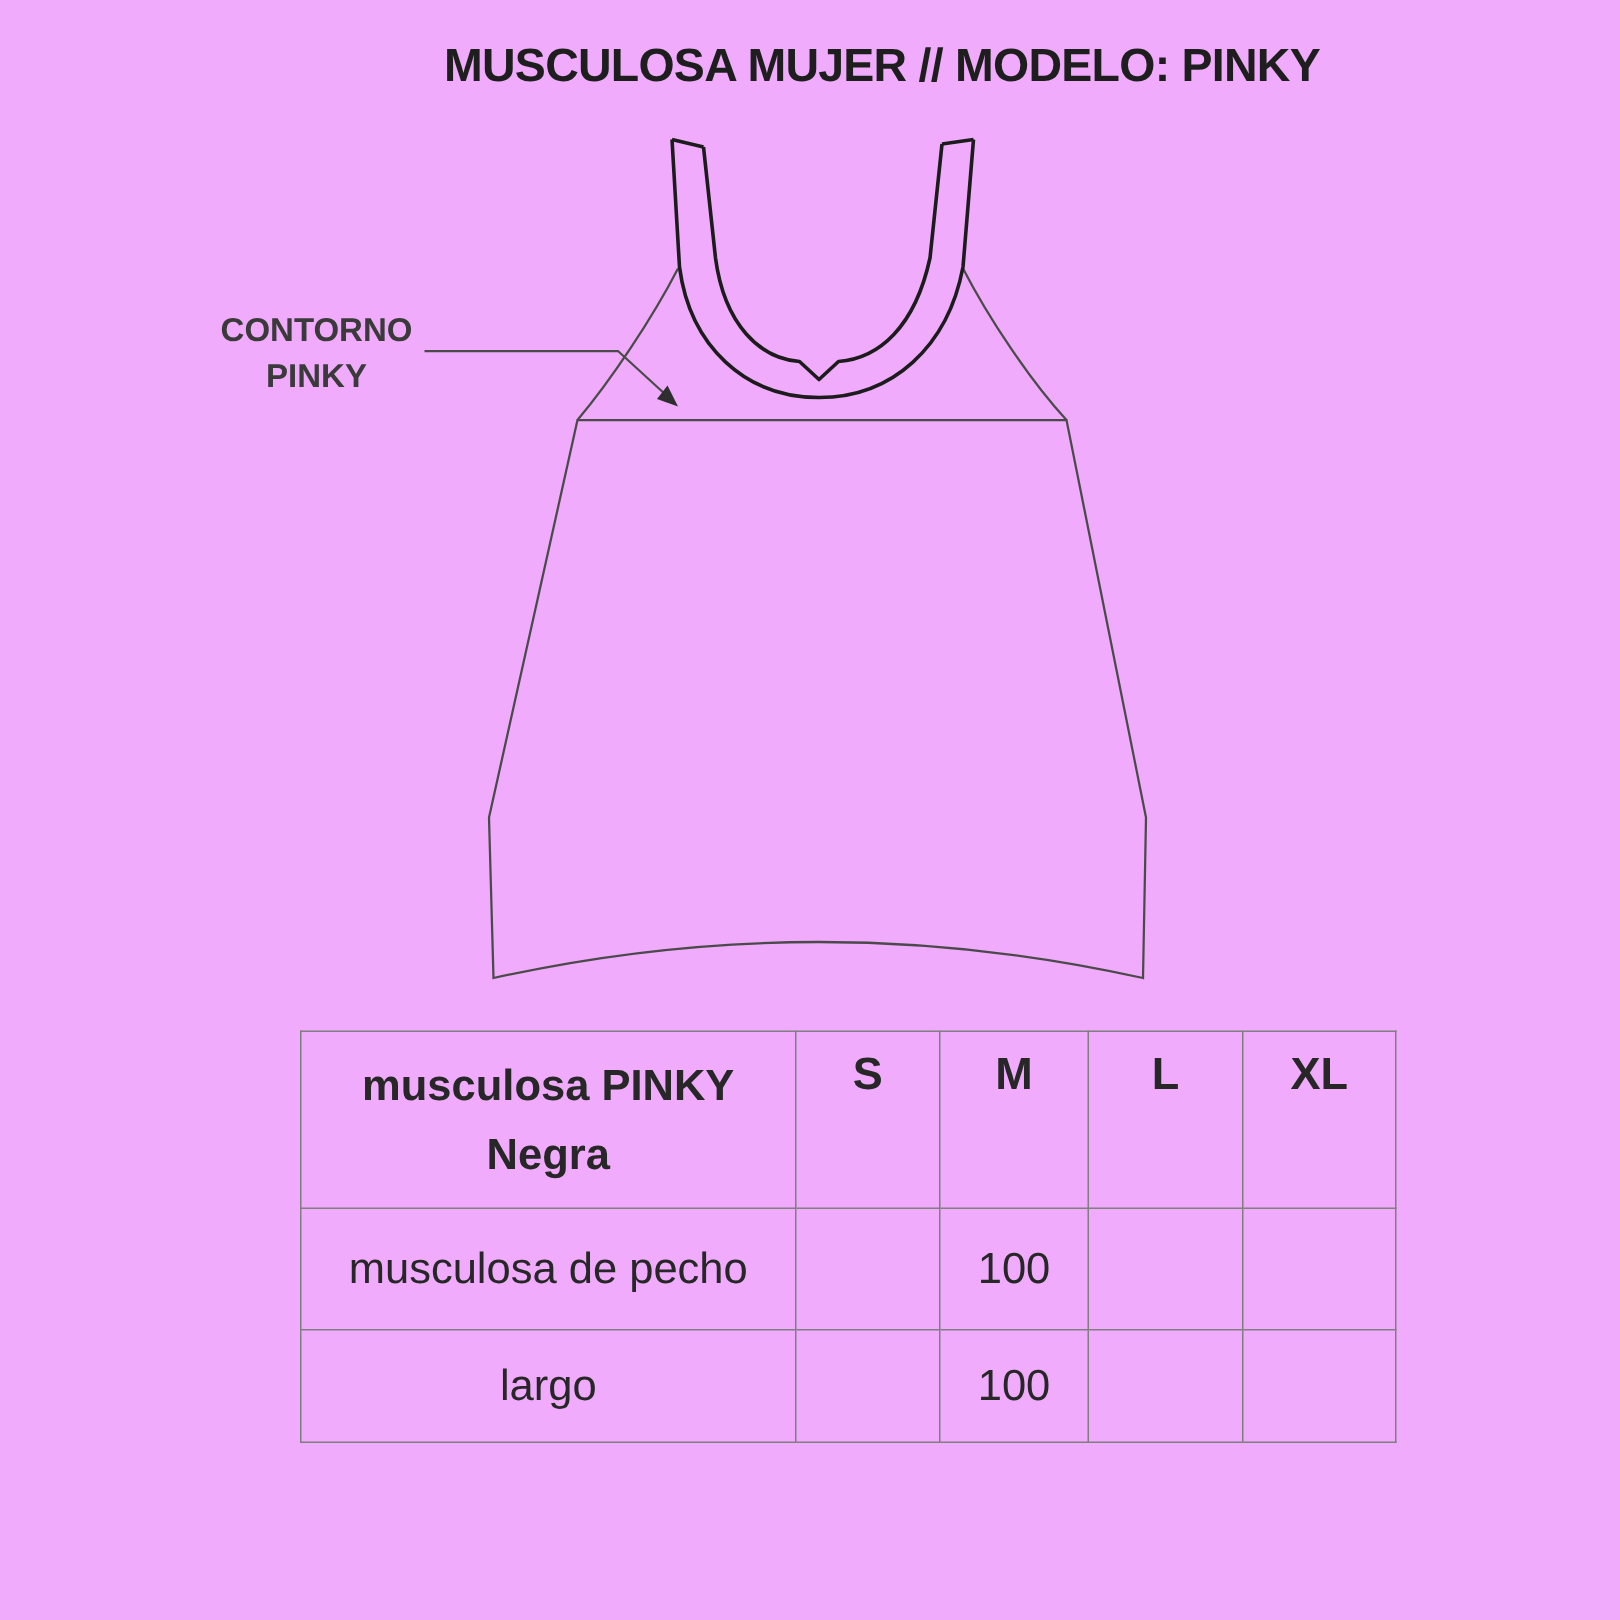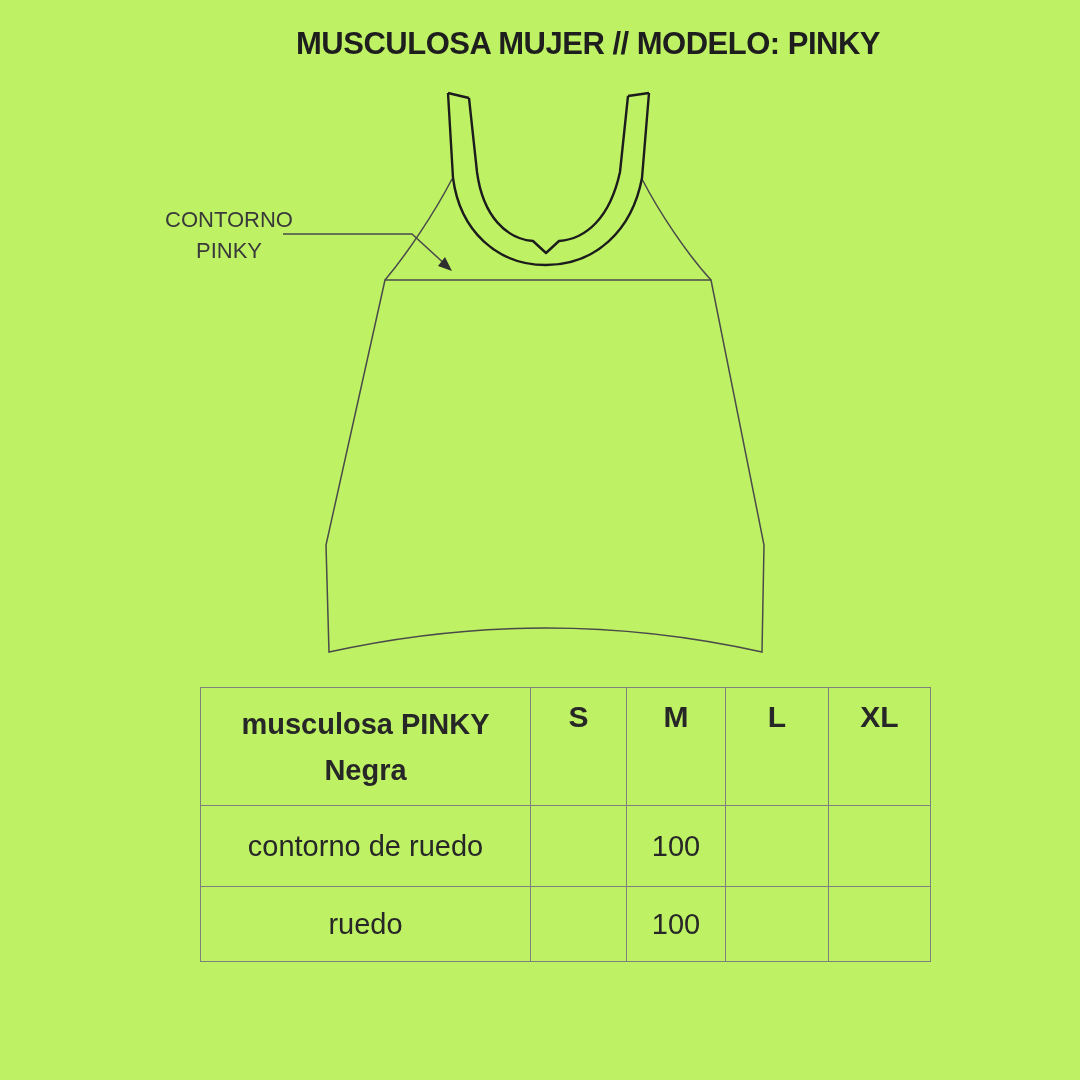--- a/index.html
+++ b/index.html
@@ -4,21 +4,21 @@
 <style>
   html, body {
     margin: 0;
     padding: 0;
     background: #ffffff;
   }
   .page {
     position: relative;
     width: 1080px;
     height: 1080px;
-    background: #bef264;
+    background: #f0abfc;
     overflow: hidden;
     font-family: "Liberation Sans", sans-serif;
     color: #232323;
   }
   .title {
     position: absolute;
     left: 48px;
     top: 26px;
     width: 1080px;
     text-align: center;
@@ -43,27 +43,28 @@
     stroke: #1c1c1c;
     stroke-width: 2.4;
     stroke-linejoin: round;
   }
   .arrow-head {
     fill: #2e2e2e;
     stroke: none;
   }
   .chest-label {
     position: absolute;
-    left: 158px;
+    left: 140px;
     top: 204px;
     width: 142px;
     text-align: center;
     font-size: 22px;
     line-height: 31px;
     color: #3a3a3a;
+    font-weight: bold;
   }
   .size-table {
     position: absolute;
     left: 200px;
     top: 687px;
     border-collapse: collapse;
     table-layout: fixed;
   }
   .size-table td {
     border: 1px solid #7f7f7f;
@@ -137,28 +138,28 @@
         <td class="product">
           <div>musculosa PINKY</div>
           <div>Negra</div>
         </td>
         <td class="size-h">S</td>
         <td class="size-h">M</td>
         <td class="size-h">L</td>
         <td class="size-h">XL</td>
       </tr>
       <tr class="r1">
-        <td>contorno de ruedo</td>
+        <td>musculosa de pecho</td>
         <td></td>
         <td>100</td>
         <td></td>
         <td></td>
       </tr>
       <tr class="r2">
-        <td>ruedo</td>
+        <td>largo</td>
         <td></td>
         <td>100</td>
         <td></td>
         <td></td>
       </tr>
     </tbody>
   </table>
 
 </div>
 

